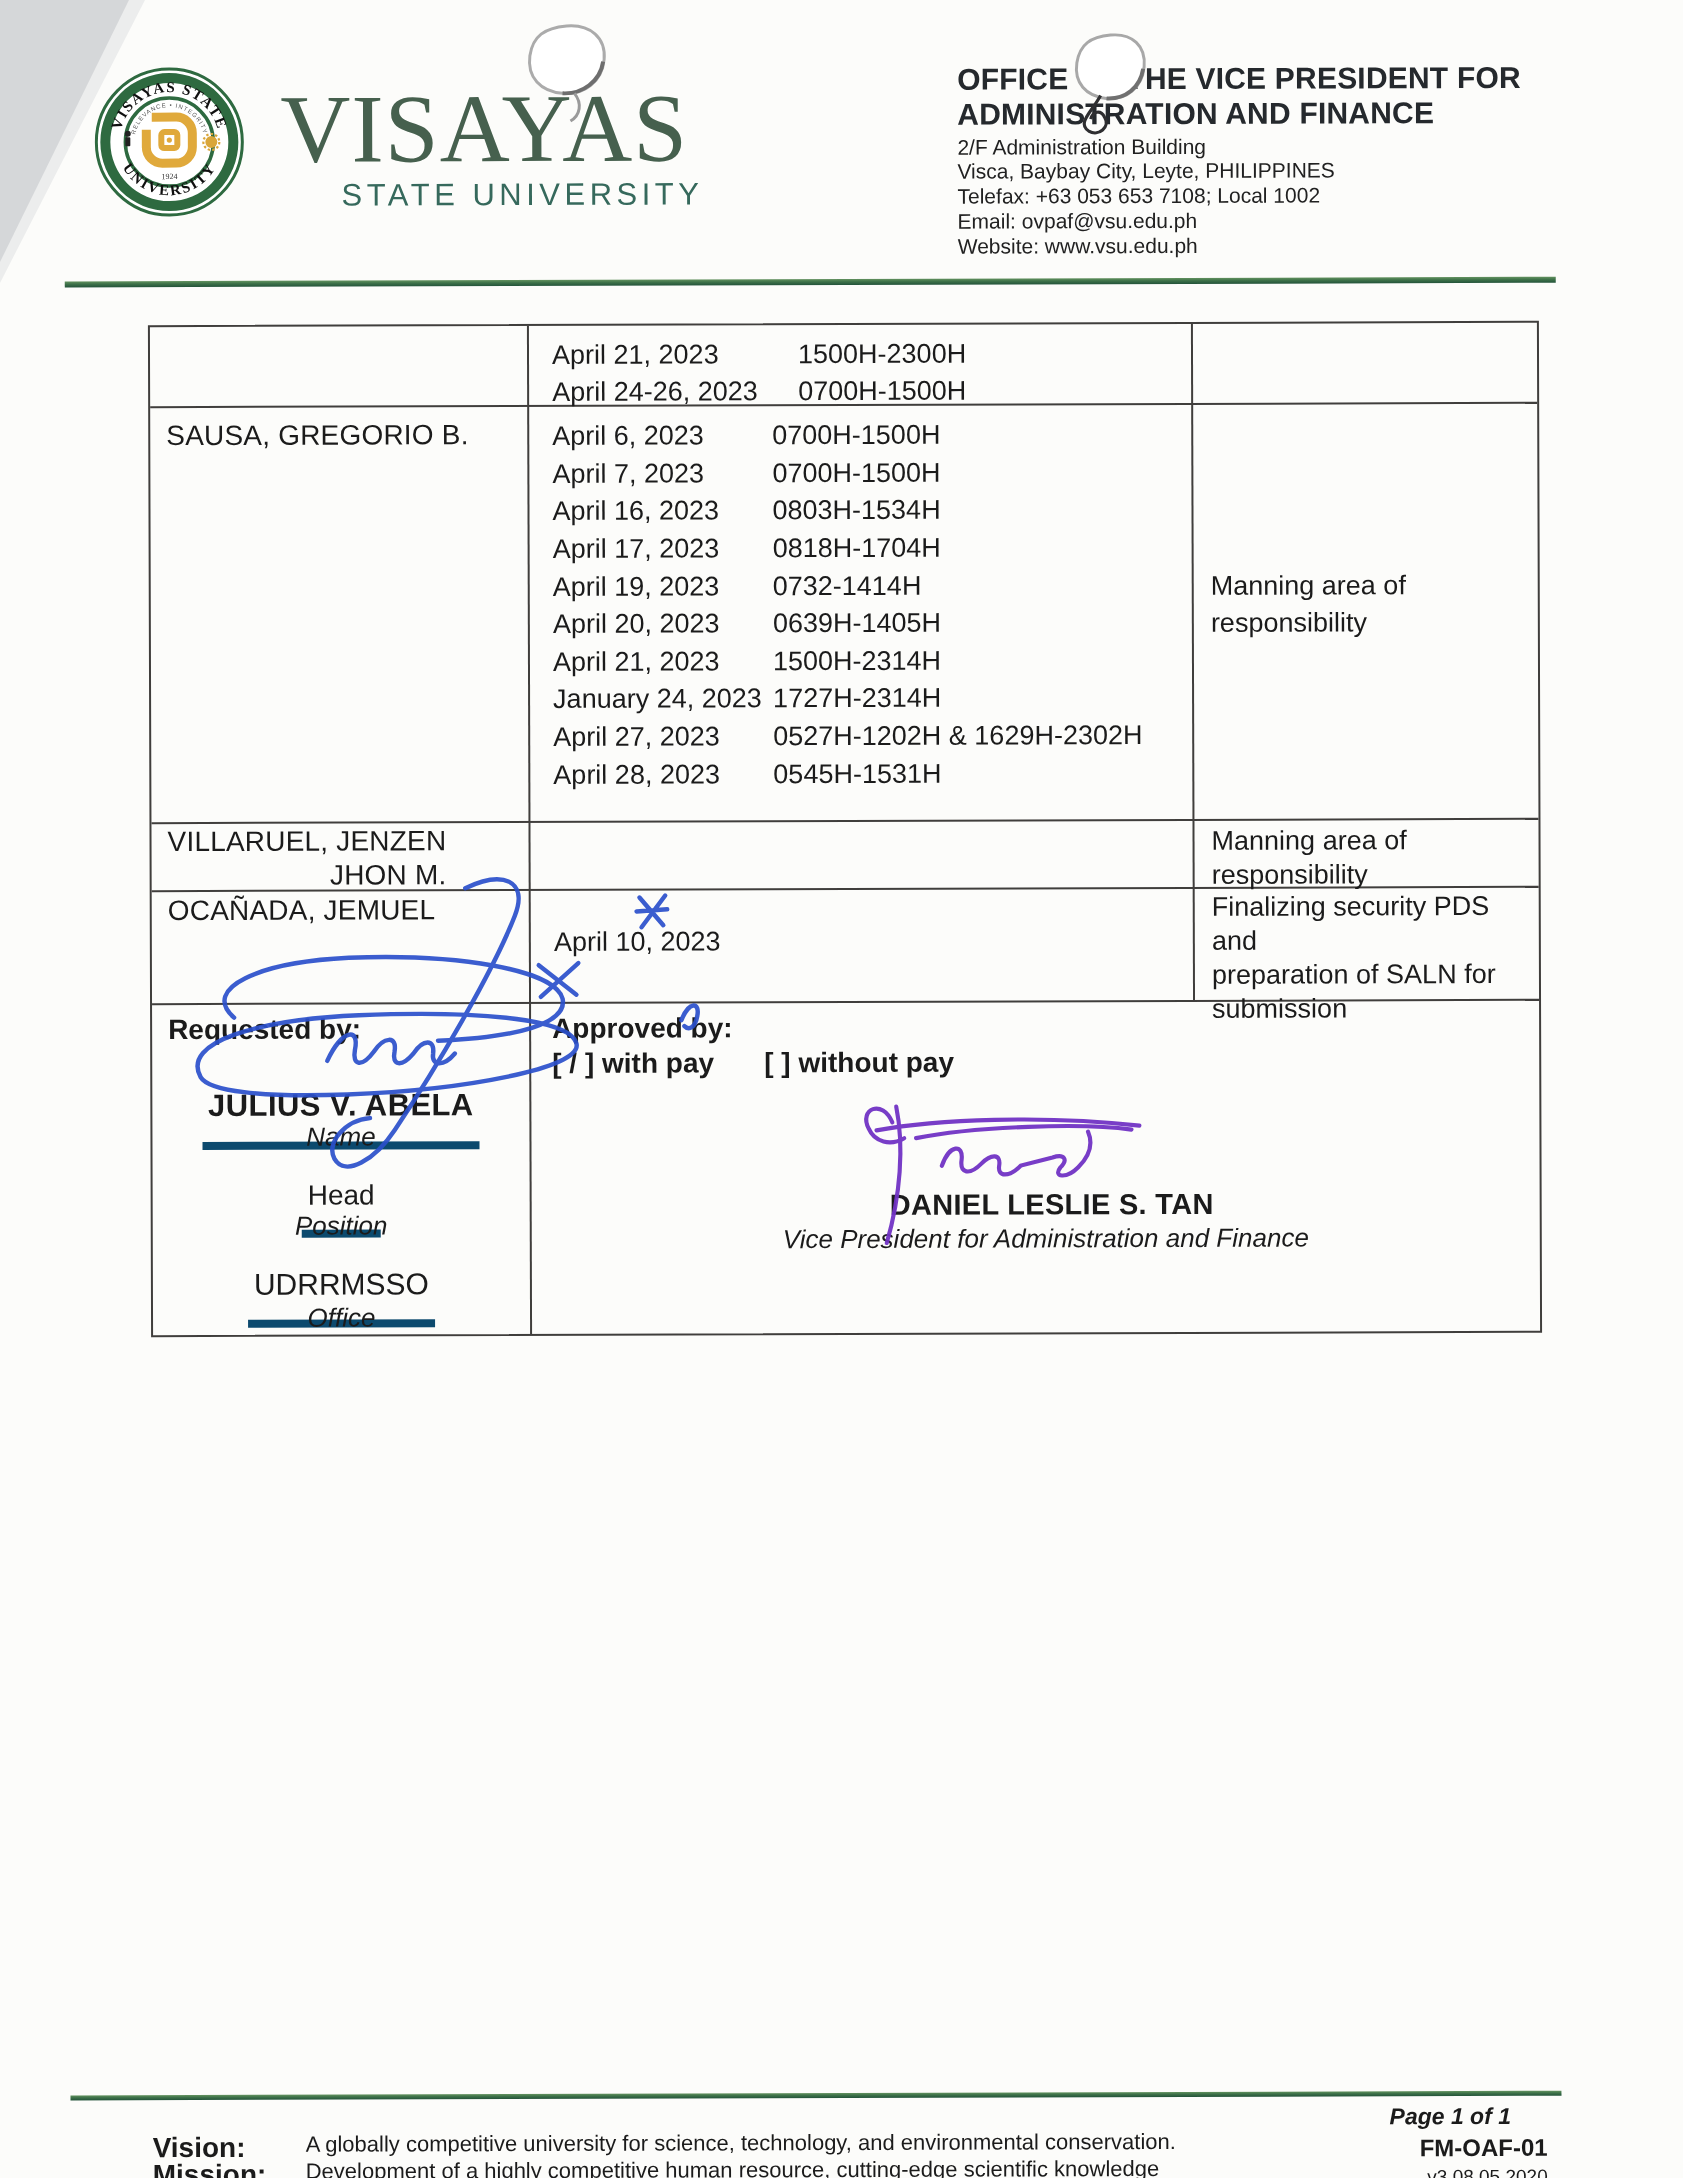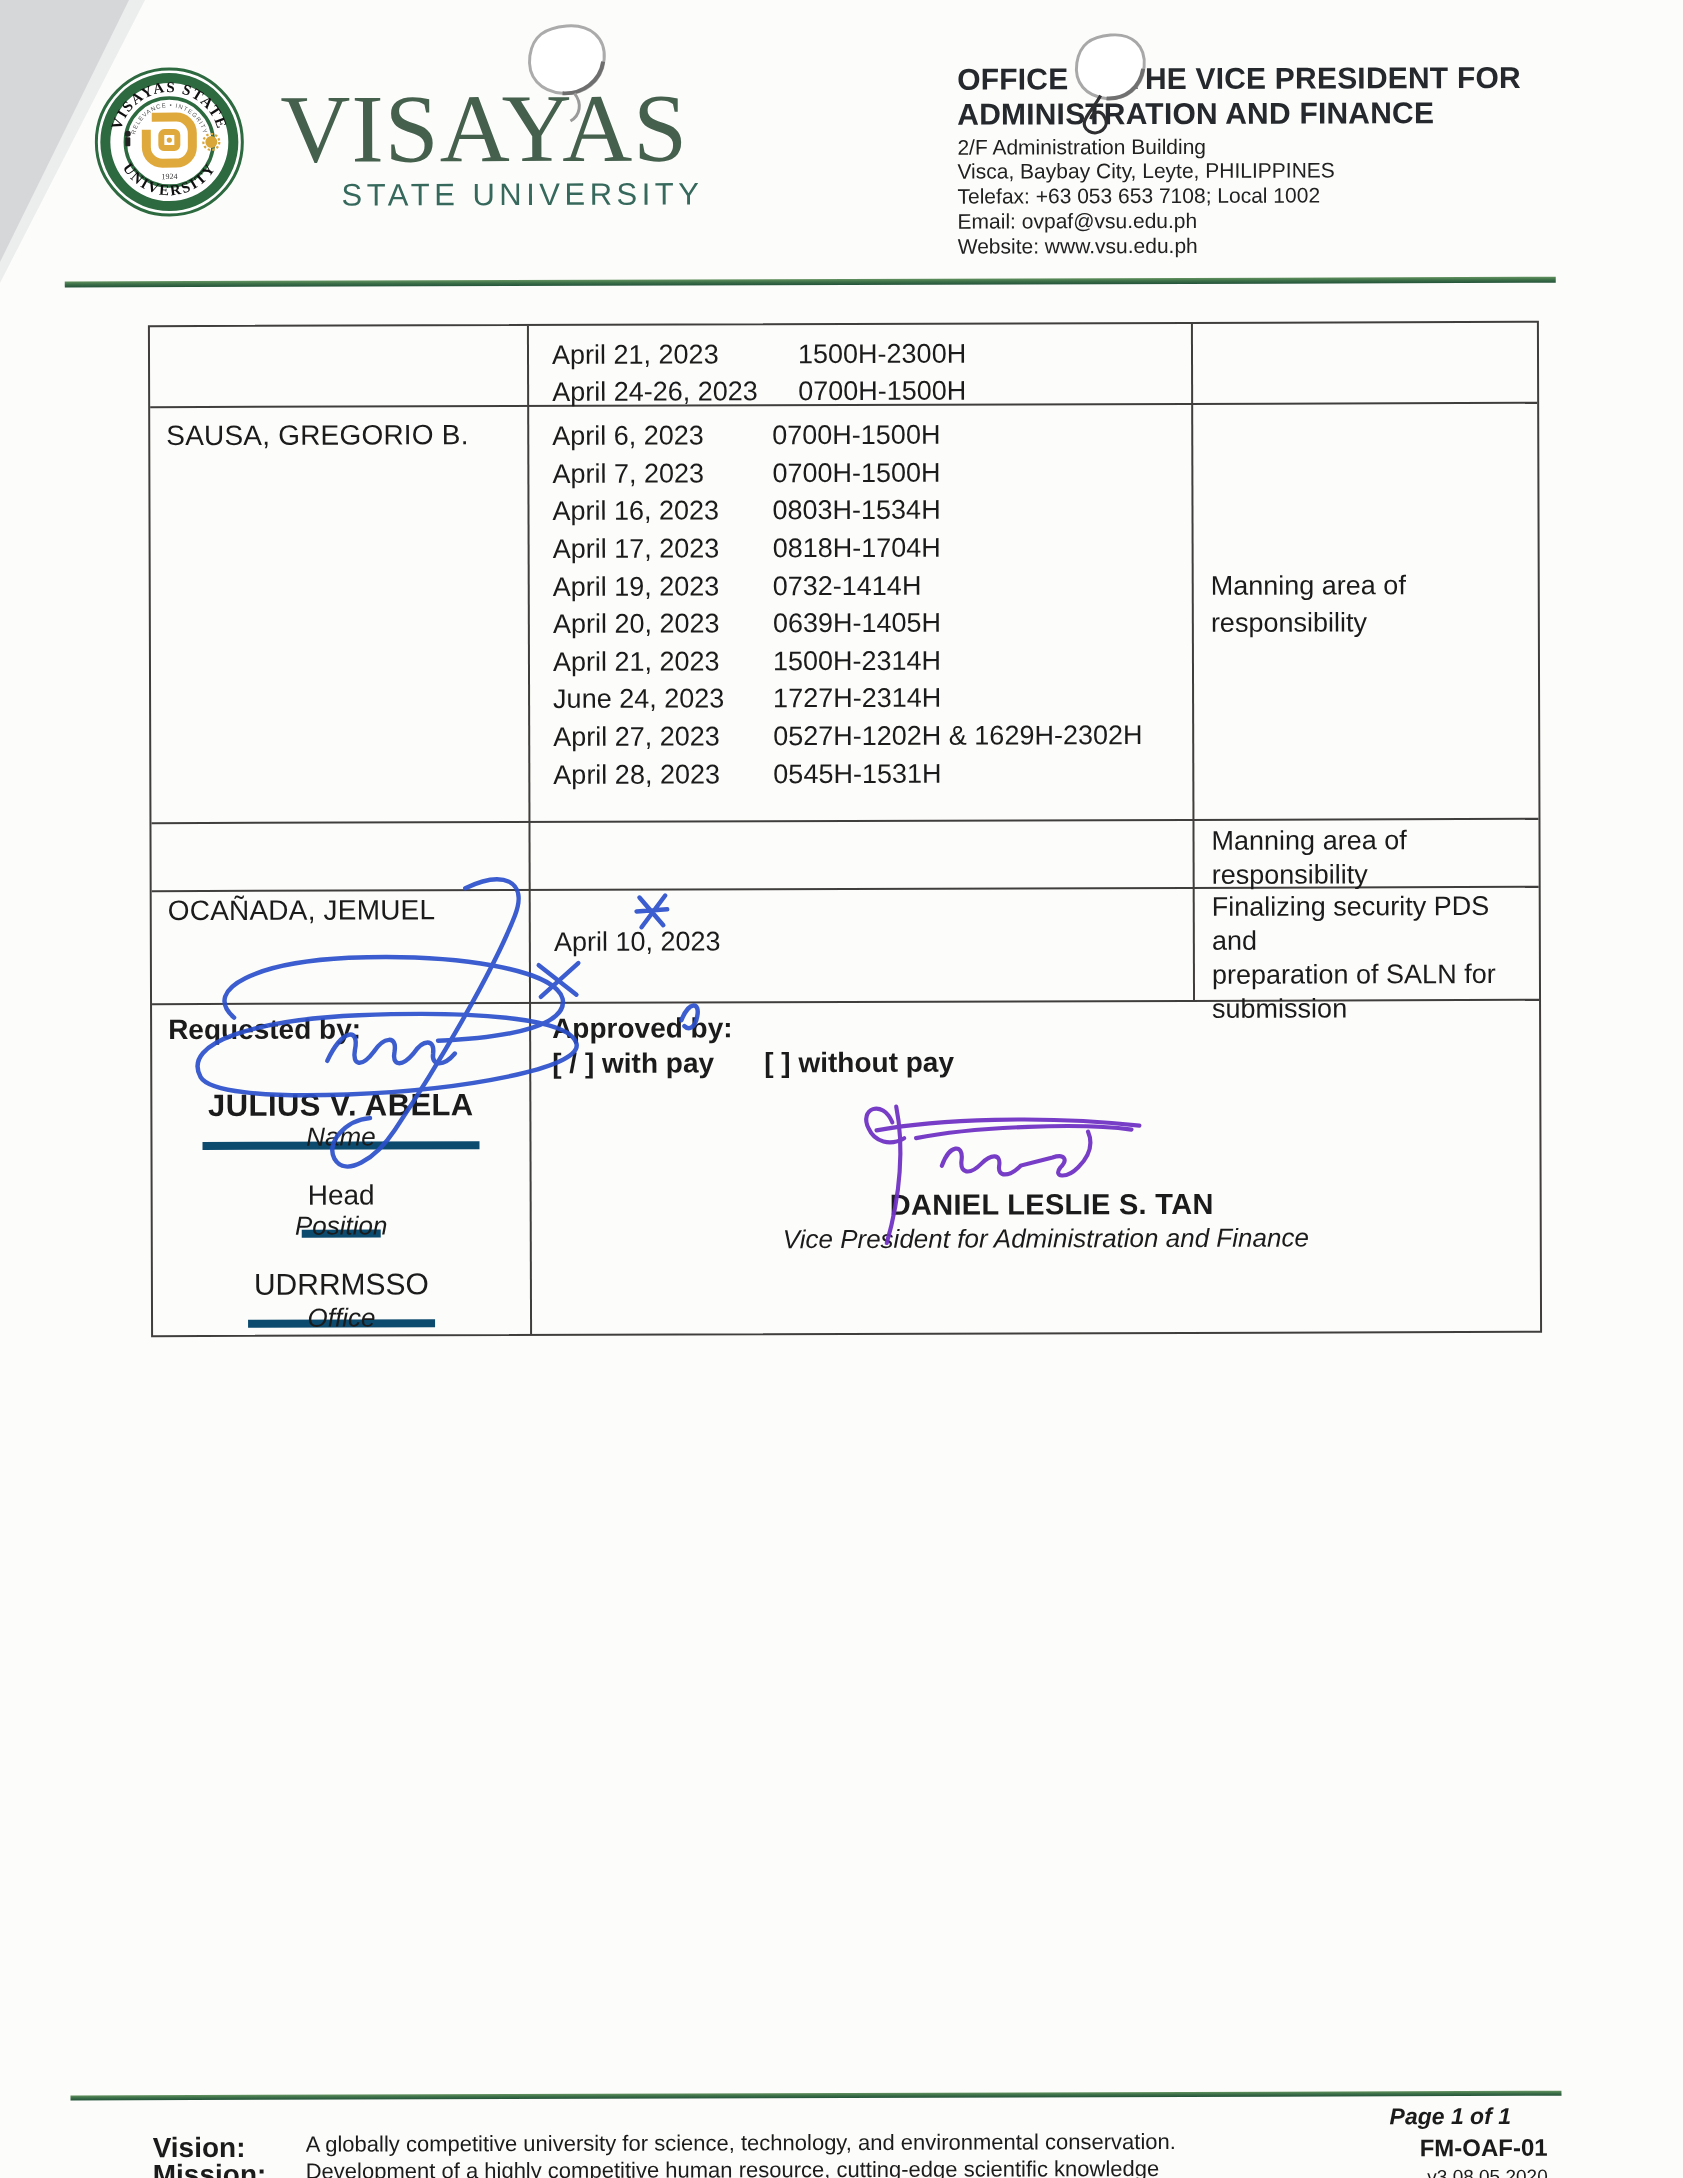--- a/index.html
+++ b/index.html
@@ -140,34 +140,38 @@
       <div class="abs sched nw" style="left:402px;top:246px">
         <span class="d">April 19, 2023</span><span>0732-1414H</span>
       </div>
       <div class="abs sched nw" style="left:402px;top:283px">
         <span class="d">April 20, 2023</span><span>0639H-1405H</span>
       </div>
       <div class="abs sched nw" style="left:402px;top:321px">
         <span class="d">April 21, 2023</span><span>1500H-2314H</span>
       </div>
       <div class="abs sched nw" style="left:402px;top:358px">
-        <span class="d">June 24, 2023</span><span>1727H-2314H</span>
+        <span class="d">January 24, 2023</span><span>1727H-2314H</span>
       </div>
       <div class="abs sched nw" style="left:402px;top:396px">
         <span class="d">April 27, 2023</span><span>0527H-1202H &amp; 1629H-2302H</span>
       </div>
       <div class="abs sched nw" style="left:402px;top:434px">
         <span class="d">April 28, 2023</span><span>0545H-1531H</span>
       </div>
 
       <div class="abs remark" style="left:1060px;top:244px;line-height:37px">
         <span>Manning area of</span><br>
         <span>responsibility</span>
       </div>
 
+      <div class="abs cellname nw" style="left:16px;top:498px;line-height:34px">
+        <span>VILLARUEL, JENZEN</span><br>
+        <span>JHON M.</span>
+      </div>
       <div class="abs remark" style="left:1060px;top:500px">
         <span>Manning area of</span><br>
         <span>responsibility</span>
       </div>
 
       <div class="abs cellname nw" style="left:16px;top:568px">OCAÑADA, JEMUEL</div>
       <div class="abs sched nw" style="left:402px;top:601px">
         <span class="d">April 10, 2023</span><span></span>
       </div>
       <div class="abs remark" style="left:1060px;top:566px">

